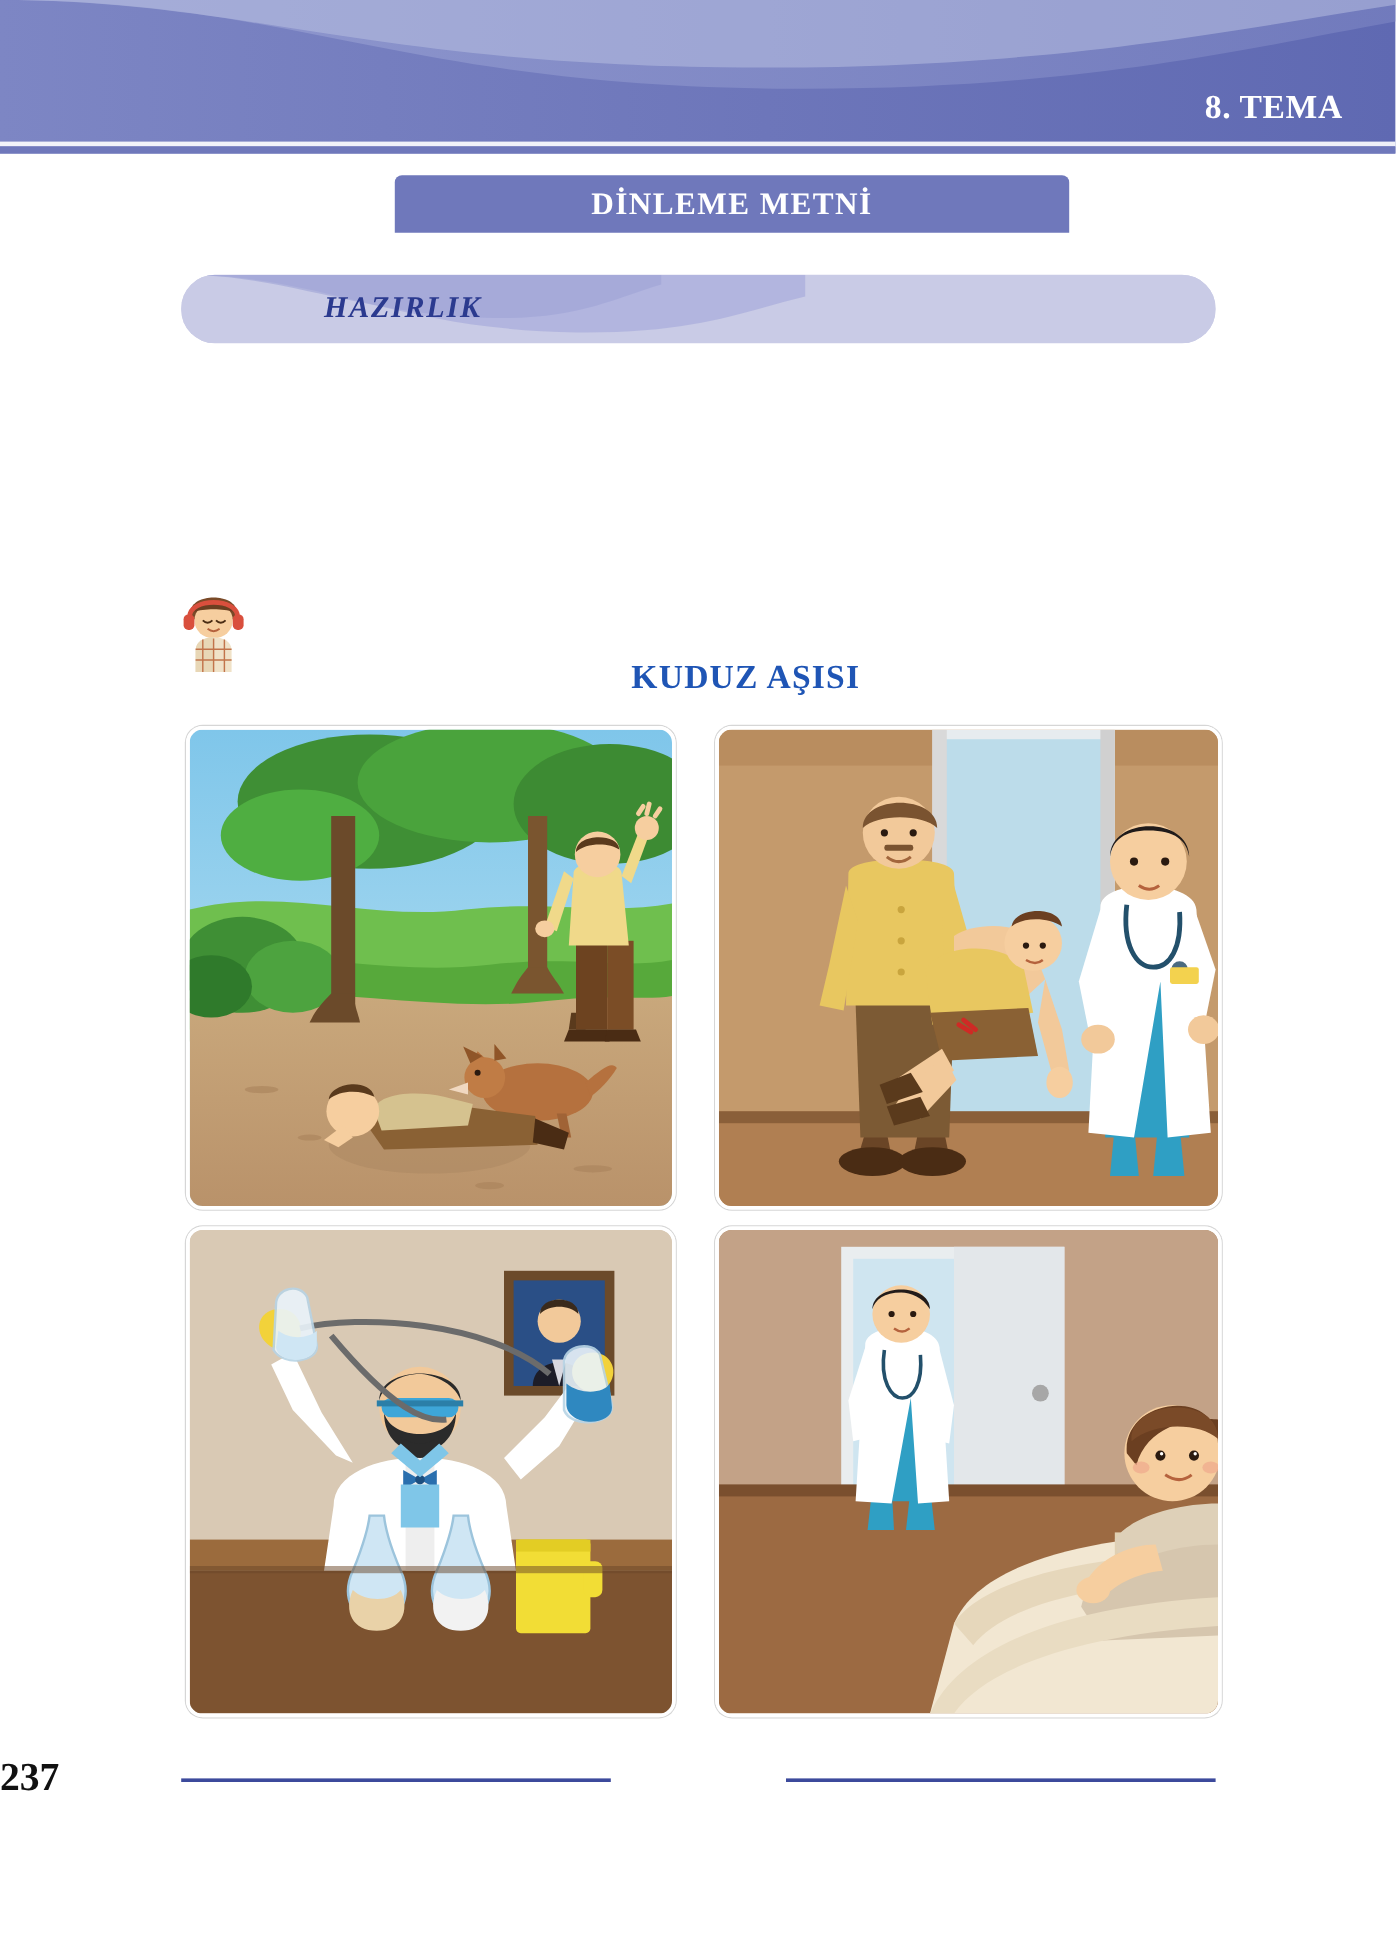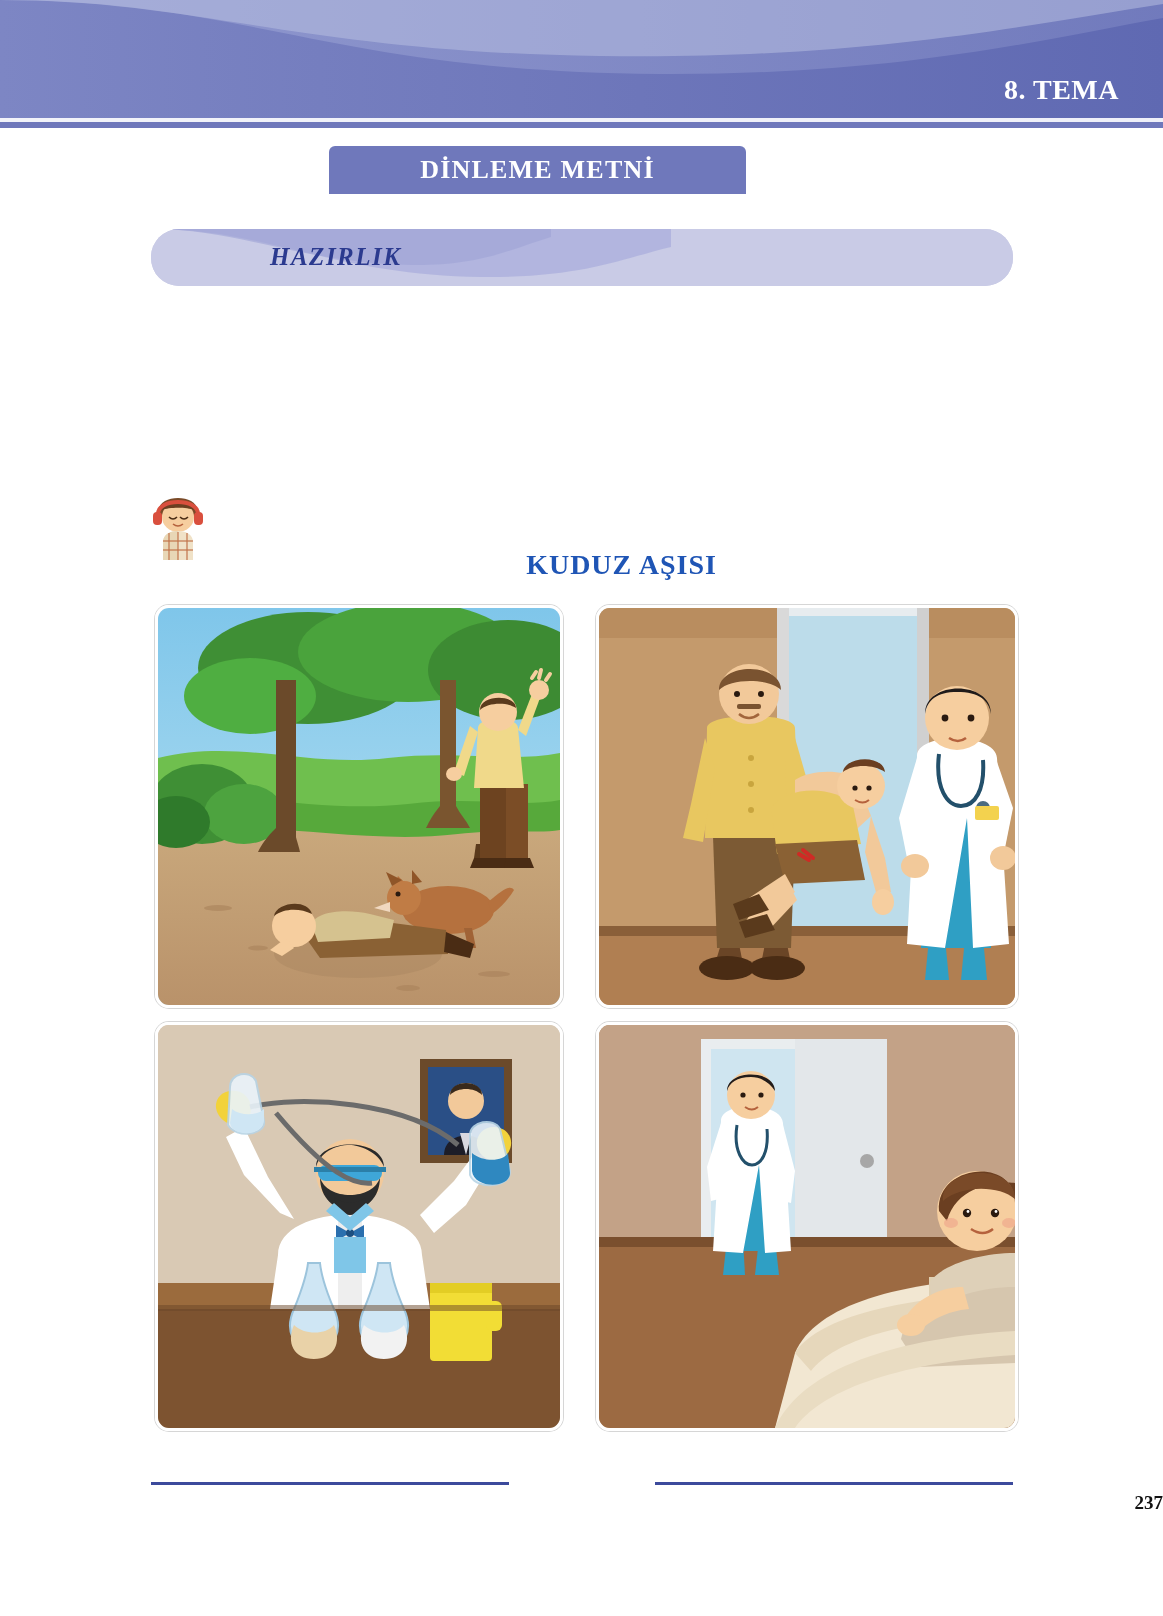--- a/index.html
+++ b/index.html
@@ -34,21 +34,21 @@
     color: #ffffff;
     letter-spacing: 0.5px;
     font-family: "Liberation Serif", serif;
   }
 
   
   .listening-tab {
     position: absolute;
     top: 146px;
     left: 329px;
-    width: 417px;
+    width: 562px;
     height: 48px;
     background: #6f78bb;
     border-radius: 6px 6px 0 0;
     display: flex;
     align-items: center;
     justify-content: center;
   }
   .listening-tab .tab-text {
     color: #ffffff;
     font-size: 26px;
@@ -178,26 +178,25 @@
     height: 3px;
     background: #3c4a9c;
   }
   .rule-left { left: 151px; width: 358px; }
   .rule-right { left: 655px; width: 358px; }
   .page-num {
     position: absolute;
     top: 0;
     left: 0;
     width: 1163px;
-    text-align: right;
-    font-size: 19px;
+    text-align: left;
+    font-size: 33px;
     font-weight: bold;
     color: #111111;
     font-family: "Liberation Serif", serif;
-    margin-top: 28px;
   }
 </style>
 </head>
 <body>
 
 <div class="top-banner">
   <svg width="1163" height="130" viewBox="0 0 1163 130" xmlns="http://www.w3.org/2000/svg">
     <defs>
       <linearGradient id="bg1" x1="0" y1="0" x2="1" y2="0">
         <stop offset="0%" stop-color="#7d86c4"></stop>

